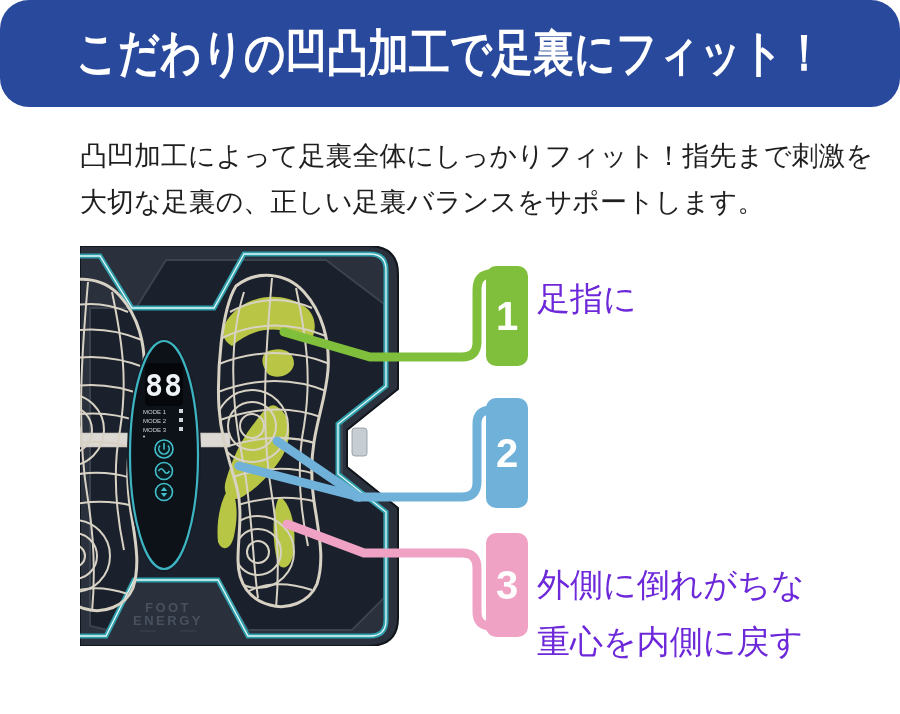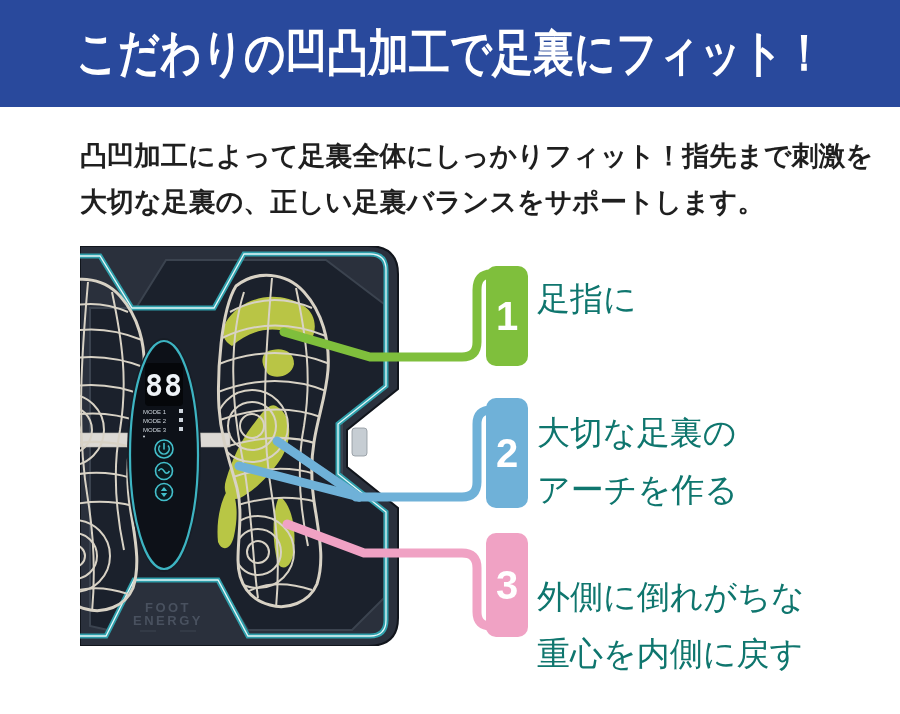--- a/index.html
+++ b/index.html
@@ -1,50 +1,50 @@
 <!DOCTYPE html>
 <html><head>
 <meta charset="utf-8">
 <style>
   html,body{margin:0;padding:0;background:#ffffff;}
   body{width:900px;height:714px;position:relative;overflow:hidden;
        font-family:"Liberation Sans","DejaVu Sans",sans-serif;}
 
   
   .banner{position:absolute;left:0;top:0;width:900px;height:107px;
-          background:#29499c;display:flex;align-items:center;justify-content:center;}
+          background:#29499c;display:flex;align-items:center;justify-content:center;border-radius:29px;}
   .banner h1{margin:0;color:#ffffff;font-size:50px;font-weight:bold;
              letter-spacing:0px;transform:scaleX(.82);white-space:nowrap;}
 
   
   .lead{position:absolute;left:80px;top:133px;width:800px;
-        font-size:27px;line-height:46px;color:#1f1f1f;font-weight:700;}
+        font-size:27px;line-height:46px;color:#1f1f1f;font-weight:400;}
   .lead span{display:block;white-space:nowrap;}
 
   
   .stage{position:absolute;left:0;top:0;width:900px;height:714px;}
   .product-art{position:absolute;left:80px;top:246px;width:320px;height:400px;}
   .connectors{position:absolute;left:0;top:0;width:900px;height:714px;pointer-events:none;}
 
   
   .num{position:absolute;left:486px;width:42px;border-radius:10px;
        display:flex;align-items:center;justify-content:center;
        color:#ffffff;font-size:40px;font-weight:bold;}
   .num.green{background:#7fbf3c;}
   .num.blue{background:#6fb1d8;}
   .num.pink{background:#f0a2c4;}
   #num1{top:266px;height:100px;}
   #num2{top:398px;height:110px;}
   #num3{top:533px;height:104px;}
 
   .ctxt{position:absolute;left:537px;font-size:33px;line-height:57px;
-        color:#0f766e;font-weight:500;white-space:nowrap;}
+        color:#6d28d9;font-weight:500;white-space:nowrap;}
   #ctxt1{top:270px;}
   #ctxt2{top:404px;}
-  #ctxt3{top:568px;}
+  #ctxt3{top:556px;}
 </style>
 </head>
 <body>
 
 <div class="banner">
   <h1>こだわりの凹凸加工で足裏にフィット！</h1>
 </div>
 
 <div class="lead">
   <span>凸凹加工によって足裏全体にしっかりフィット！指先まで刺激を</span>
@@ -170,24 +170,20 @@
       <path stroke="#f0a2c4" d="M 287 524 L 364 553 L 462 553 Q 477 553 477 568 L 477 612 Q 477 626 491 626"></path>
     </g>
   </svg>
 
   <div id="num1" class="num green">1</div>
   <div id="ctxt1" class="ctxt">
     <div>足指に</div>
   </div>
 
   <div id="num2" class="num blue">2</div>
-  <div id="ctxt2" class="ctxt">
-    <div>大切な足裏の</div>
-    <div>アーチを作る</div>
-  </div>
 
   <div id="num3" class="num pink">3</div>
   <div id="ctxt3" class="ctxt">
     <div>外側に倒れがちな</div>
     <div>重心を内側に戻す</div>
   </div>
 
 </div>
 
 </body></html>

